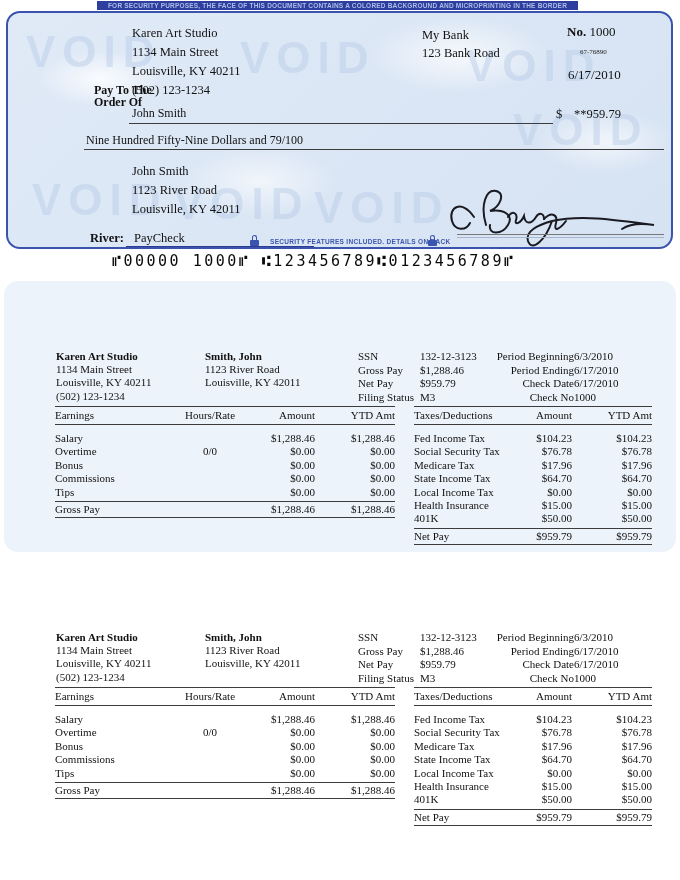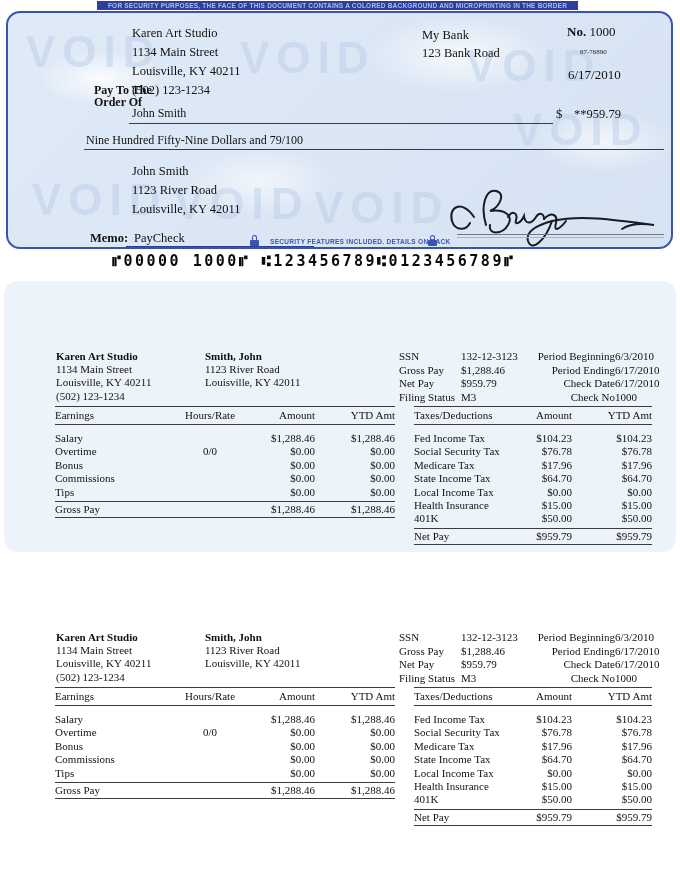--- a/index.html
+++ b/index.html
@@ -47,31 +47,31 @@
   .lock .shackle { position:absolute; top:0; left:2px; width:5px; height:6px;
                    border:1.4px solid #3b55ae; border-bottom:none; border-radius:3px 3px 0 0; }
   .lock .body { position:absolute; bottom:0; left:0; width:9px; height:6.5px;
                 background:#3b55ae; border-radius:1px; }
   .sig-rule1 { position:absolute; border-bottom:1.4px solid #777; height:0; }
   .sig-rule2 { position:absolute; border-bottom:1px solid #aab4cc; height:0; }
 
   
   .micr { position:absolute; left:112px; top:252px;
           font-family:"DejaVu Sans Mono","DejaVu Sans", monospace;
-          font-size:15px; font-weight:bold; letter-spacing:2.5px; color:#0b0b0b; }
+          font-size:15px; font-weight:normal; letter-spacing:2.5px; color:#0b0b0b; }
 
   
   .stub-panel { position:absolute; left:4px; top:281px; width:672px; height:271px;
                 background:#edf3fa; border-radius:14px; }
   .stub { position:absolute; left:0; width:680px; height:215px; font-size:11px; }
   .stub .blk { position:absolute; line-height:13.2px; white-space:nowrap; }
   .stub .bold { font-weight:bold; }
   .info { position:absolute; }
   .info .irow { display:flex; height:13.5px; white-space:nowrap; }
-  .info .ilabel { display:inline-block;margin-left:41px; }
+  .info .ilabel { display:inline-block; }
   .i1 .ilabel { width:62px; }
   .i2 .ilabel { width:84px;text-align:right; }
 
   .tbl { position:absolute; }
   .t-earn { left:55px; width:340px; }
   .t-ded  { left:414px; width:238px; }
   .ghead, .grow, .gtotal { display:grid; }
   .t-earn .ghead, .t-earn .grow, .t-earn .gtotal { grid-template-columns:105px 100px 55px 80px; }
   .t-ded .ghead, .t-ded .grow, .t-ded .gtotal { grid-template-columns:95px 63px 80px; }
   .ghead { border-top:1.6px solid #3c3c3c; border-bottom:1px solid #3c3c3c; padding:2px 0 3px; }
@@ -138,21 +138,21 @@
         <path d="M34,36 C22,18 8,26 12,40 C15,50 26,50 30,42"></path>
         <path d="M46,44 C40,24 46,8 56,10 C66,12 60,26 50,30 C64,28 74,34 68,44 C62,54 48,54 50,44"></path>
         <path d="M68,36 c5,-8 10,-3 8,3 c-2,6 5,3 8,-4 c1,8 7,9 12,1 c3,-5 8,-4 8,2"></path>
         <path d="M104,38 c8,-8 14,-4 12,4 c-3,10 4,6 10,-2"></path>
         <path d="M112,40 C106,58 92,72 88,60 C85,50 98,44 112,40 C140,34 170,38 214,44 C200,42 188,44 182,48"></path>
       </g>
     </svg>
     <div class="sig-rule1" style="left:449px;top:221px;width:207px;"></div>
     <div class="sig-rule2" style="left:449px;top:224px;width:207px;"></div>
 
-    <div class="abs memo-label" style="left:82px;top:218px;">Memo:</div>
+    <div class="abs memo-label" style="left:82px;top:218px;">River:</div>
     <div class="abs memo-value" style="left:126px;top:218px;">PayCheck</div>
     <div class="memo-rule" style="left:118px;top:233px;width:188px;"></div>
 
     <div class="lock" style="left:242px;top:222px;">
         <span class="shackle"></span>
         <span class="body"></span>
       </div>
     <div class="abs sec-note" style="left:262px;top:225px;">SECURITY FEATURES INCLUDED. DETAILS ON BACK</div>
     <div class="lock" style="left:420px;top:222px;">
         <span class="shackle"></span>

